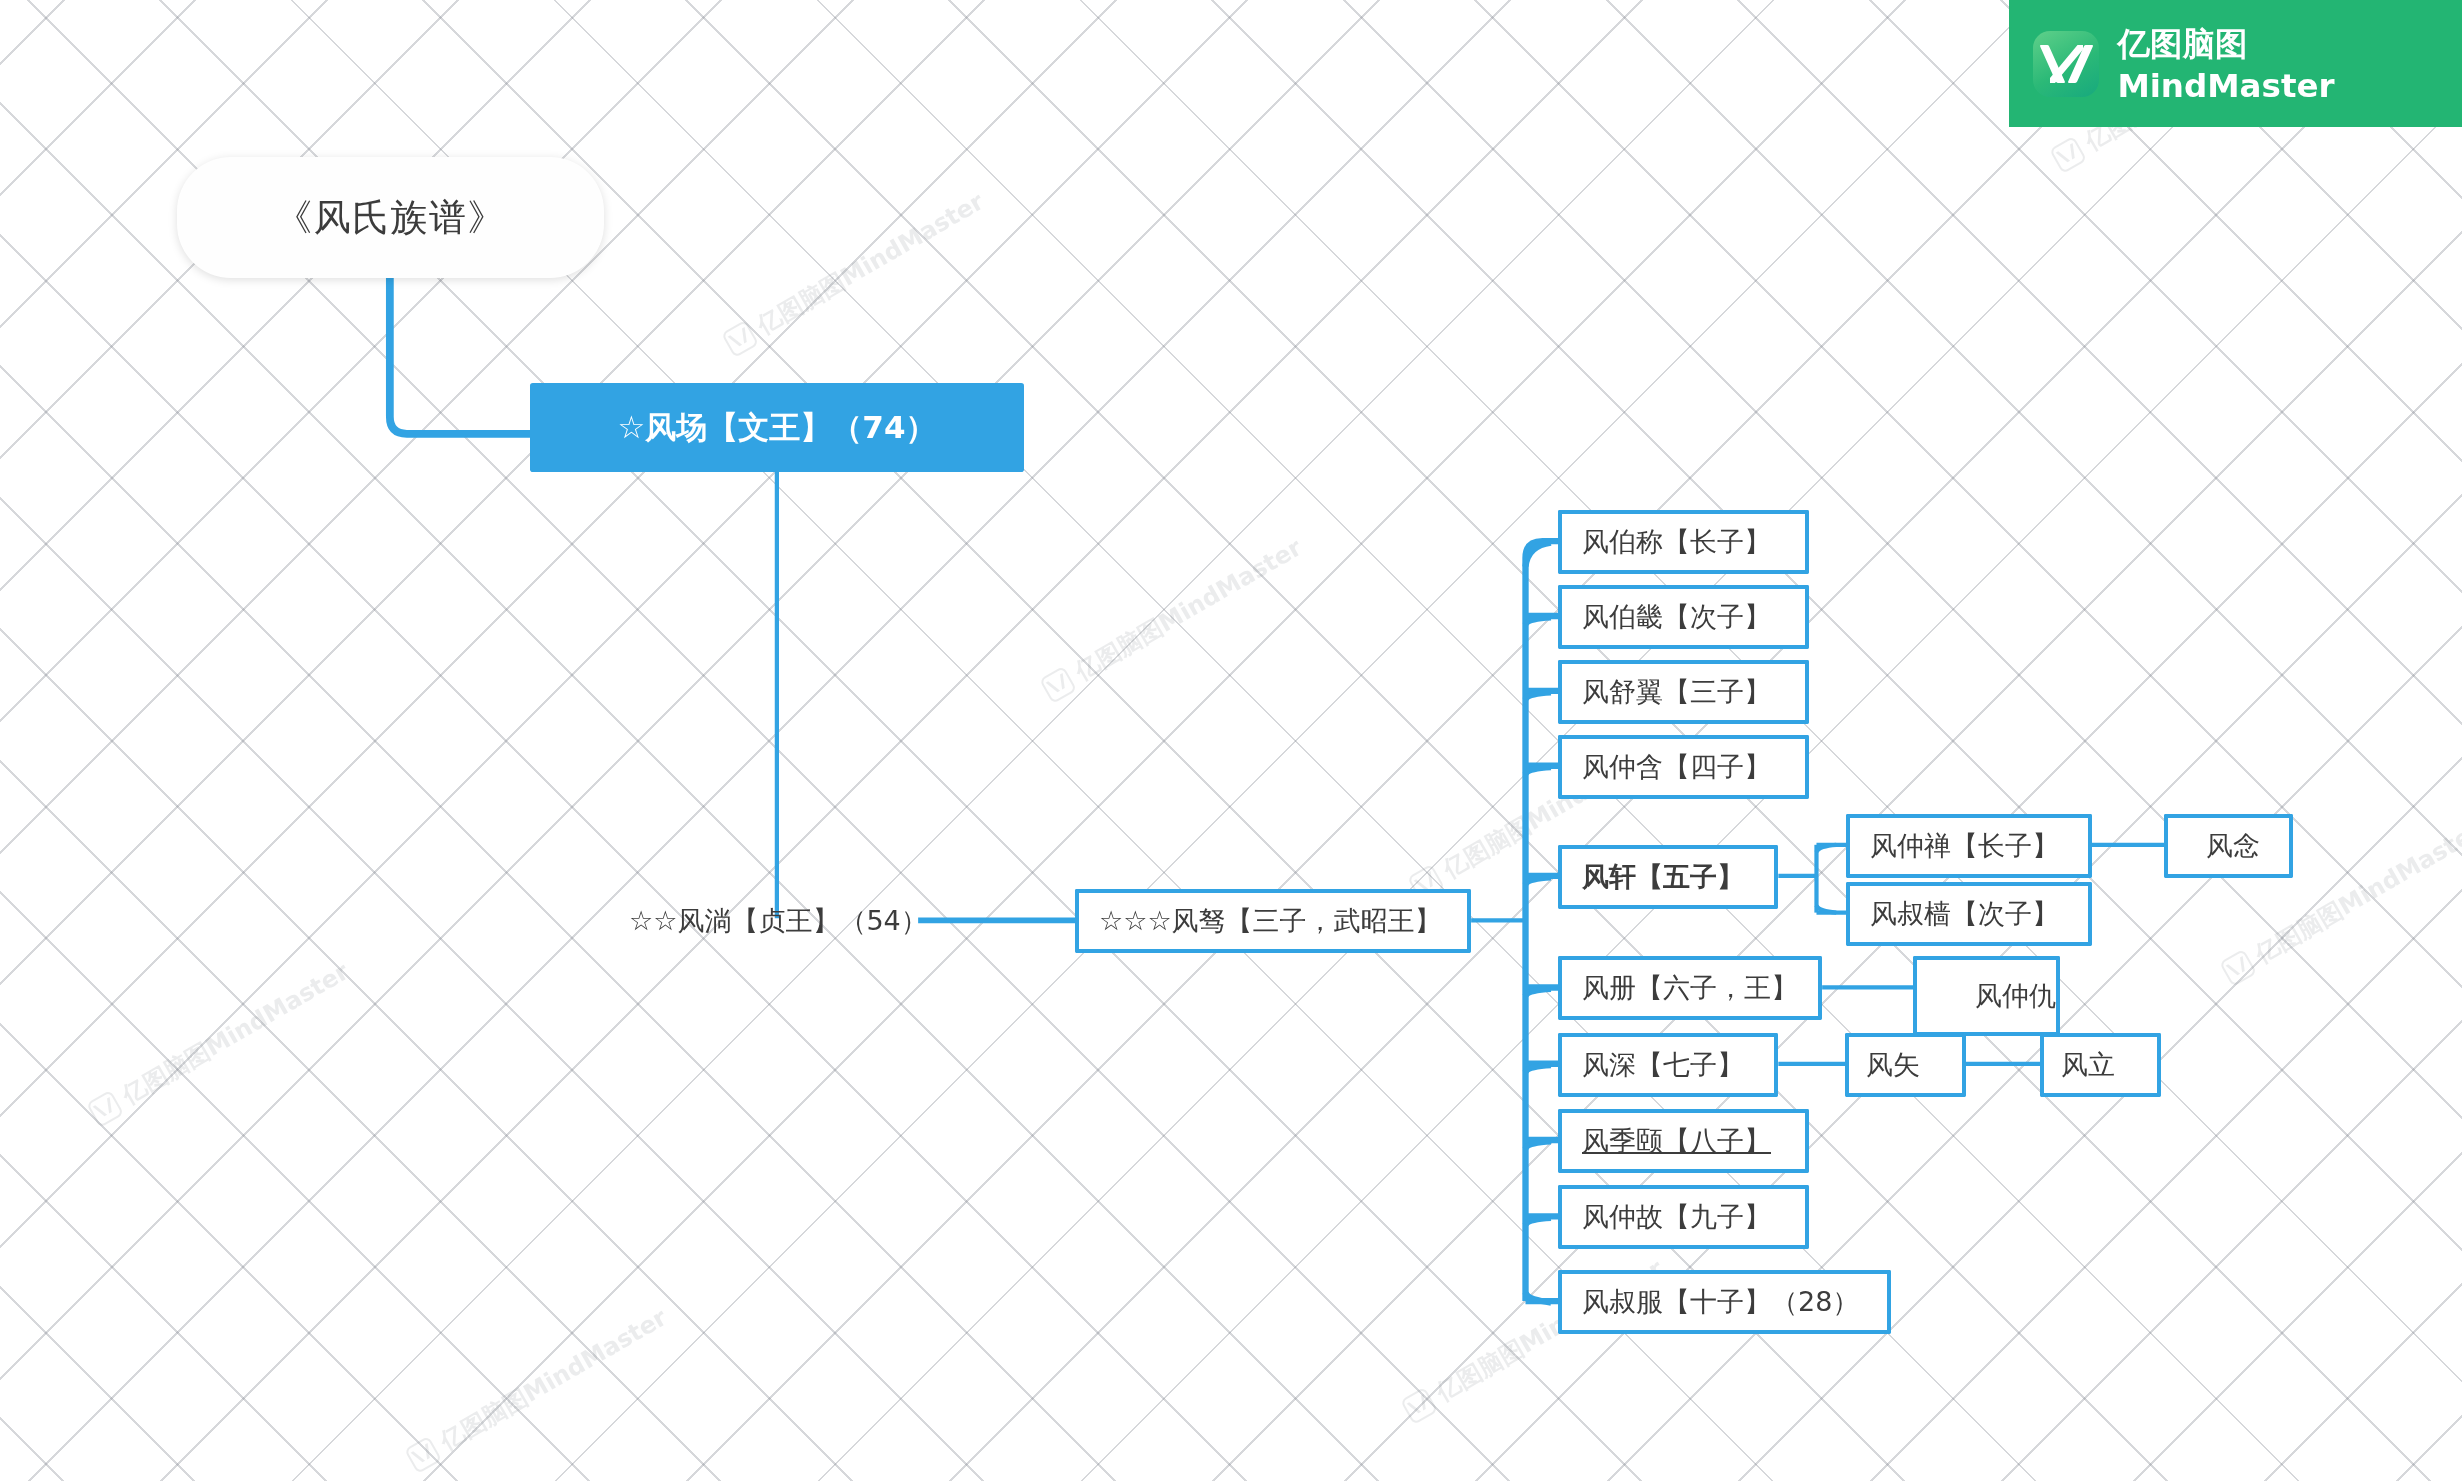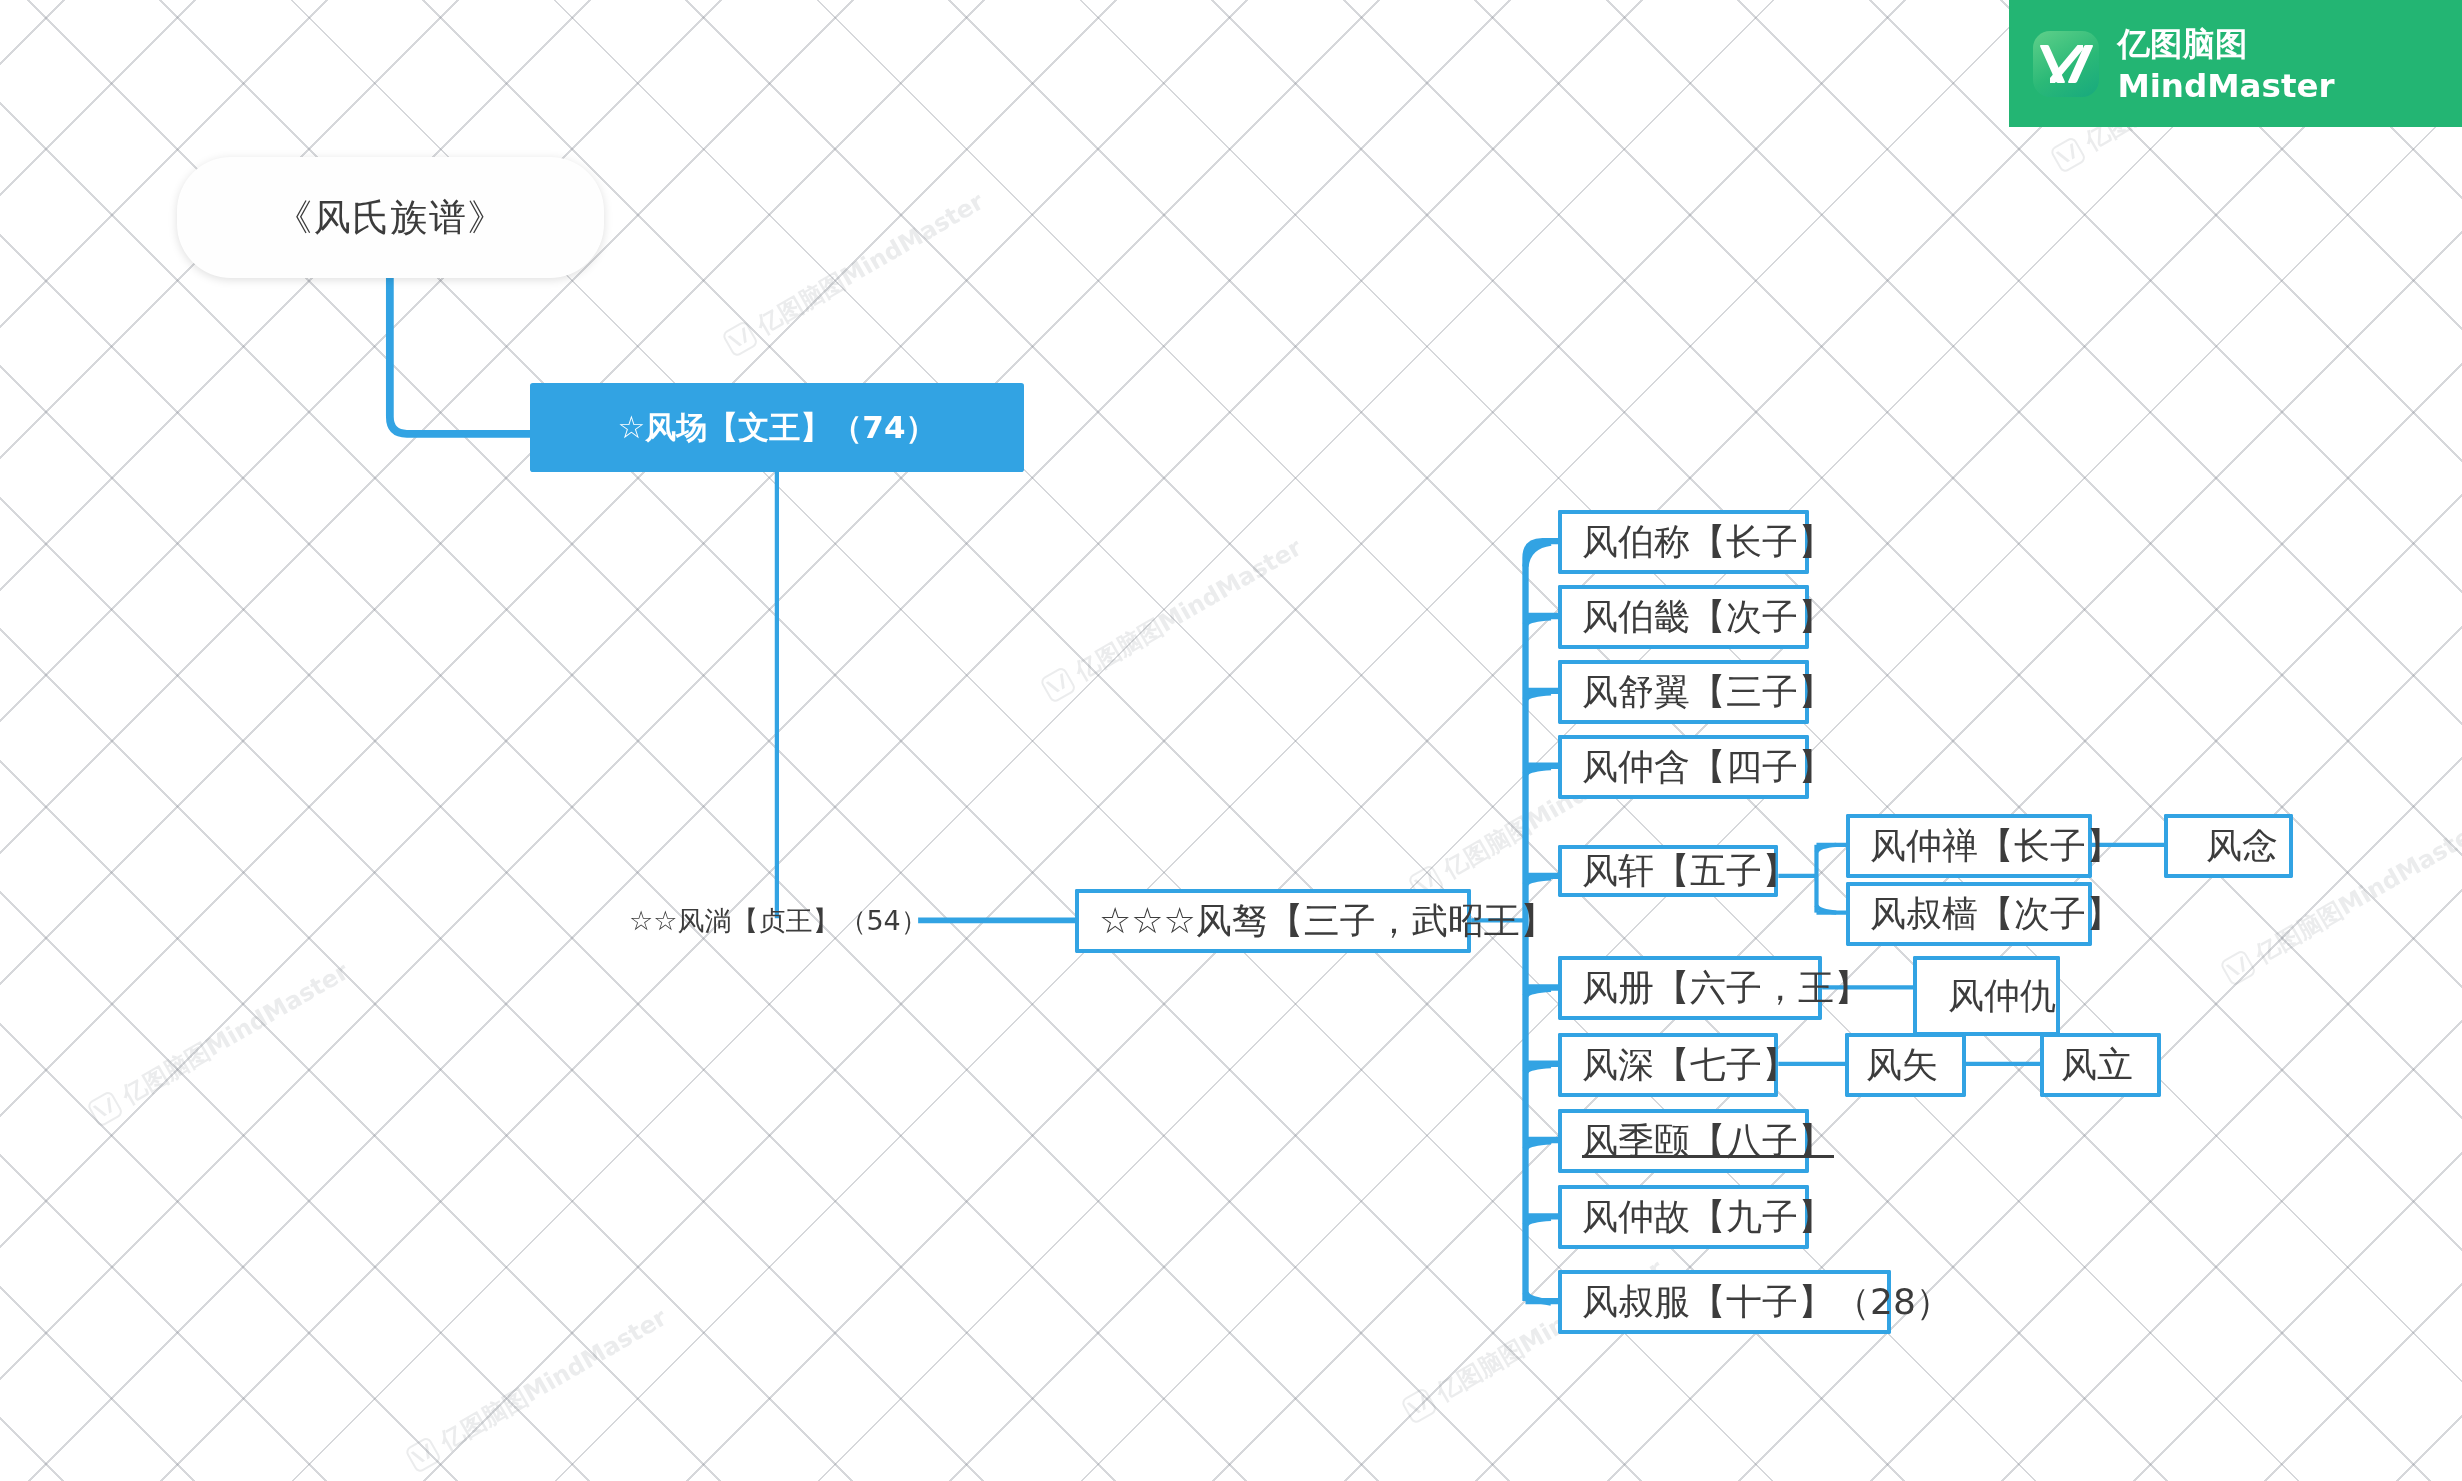--- a/index.html
+++ b/index.html
@@ -75,21 +75,21 @@
     border-radius:2.8px;
   }
   .node-plain{
     background:transparent;
     font-size:27px;
     justify-content:flex-start;
   }
   .node-box{
     background:#ffffff;
     border:4.2px solid #32a3e3;
-    font-size:36px;
+    font-size:27px;
     padding-left:20px;
     border-radius:1.4px;
   }
   .node-box.pad-sm{padding-left:17px;}
 
   
   #brand{
     position:absolute;
     top:0;right:0;
     width:453px;height:127px;
@@ -231,21 +231,21 @@
 </div>
 <div class="node node-box" style="left:1558px;top:585px;width:251px;height:64px;">
   <span>风伯畿【次子】</span>
 </div>
 <div class="node node-box" style="left:1558px;top:660px;width:251px;height:64px;">
   <span>风舒翼【三子】</span>
 </div>
 <div class="node node-box" style="left:1558px;top:735px;width:251px;height:64px;">
   <span>风仲含【四子】</span>
 </div>
-<div class="node node-box" style="left:1558px;top:845px;width:220px;height:52px;">
+<div class="node node-box" style="left:1558px;top:845px;width:220px;height:64px;font-weight:bold;">
   <span>风轩【五子】</span>
 </div>
 <div class="node node-box" style="left:1558px;top:956px;width:264px;height:64px;">
   <span>风册【六子，王】</span>
 </div>
 <div class="node node-box" style="left:1558px;top:1033px;width:220px;height:64px;">
   <span>风深【七子】</span>
 </div>
 <div class="node node-box" style="left:1558px;top:1109px;width:251px;height:64px;text-decoration:underline;">
   <span>风季颐【八子】</span>

